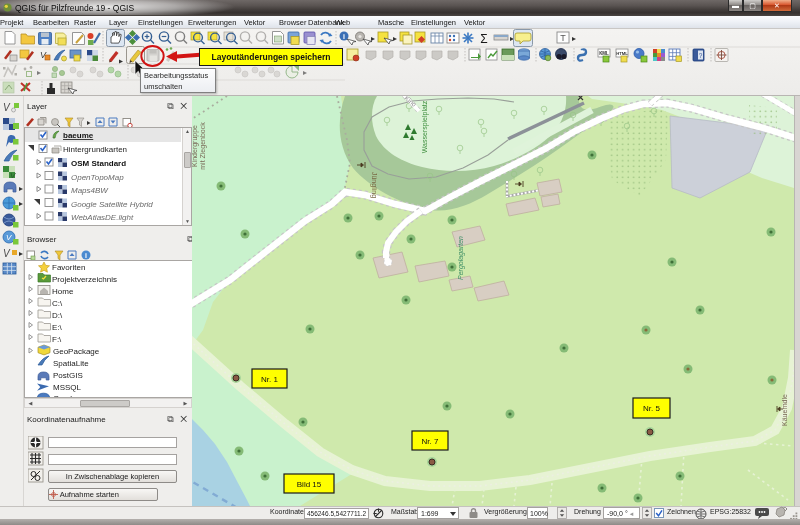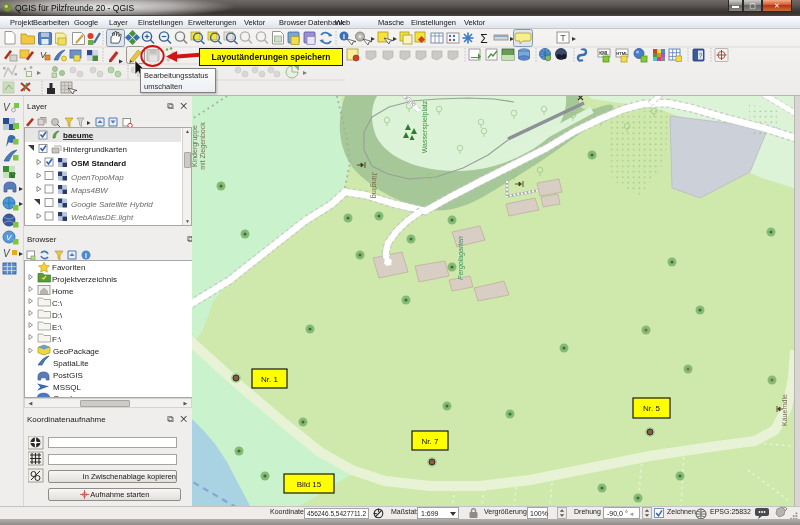--- a/index.html
+++ b/index.html
@@ -49,31 +49,31 @@
 </style>
 </head>
 <body>
 <div id="win">
   <div id="titlebar">
     <div id="titleglow"></div>
     <svg style="position:absolute;left:3px;top:3px" width="9" height="9" viewBox="0 0 11 11">
         <circle cx="5.5" cy="5.5" r="5" fill="#6f8f3a"></circle>
         <circle cx="4" cy="4" r="2" fill="#e8d43c"></circle>
       </svg>
-    <div id="titletext">QGIS für Pilzfreunde 20 - QGIS</div>
+    <div id="titletext">QGIS für Pilzfreunde 19 - QGIS</div>
     <div id="winbtns">
       <div class="wb" id="wb-min">▬</div>
       <div class="wb" id="wb-max">▢</div>
       <div class="wb" id="wb-close">✕</div>
     </div>
   </div>
   <div id="menubar">
-    <span class="mi" style="left:10px">Projekt</span>
+    <span class="mi" style="left:0">Projekt</span>
     <span class="mi" style="left:33px">Bearbeiten</span>
-    <span class="mi" style="left:74px">Google</span>
+    <span class="mi" style="left:74px">Raster</span>
     <span class="mi" style="left:109px">Layer</span>
     <span class="mi" style="left:138px">Einstellungen</span>
     <span class="mi" style="left:188px">Erweiterungen</span>
     <span class="mi" style="left:244px">Vektor</span>
     <span class="mi" style="left:279px">Browser</span>
     <span class="mi" style="left:308px">Datenbank</span>
     <span class="mi" style="left:335px">Web</span>
     <span class="mi" style="left:378px">Masche</span>
     <span class="mi" style="left:411px">Einstellungen</span>
     <span class="mi" style="left:464px">Vektor</span>
@@ -604,22 +604,22 @@
         <g stroke="#2a2a2a" stroke-width="1.1">
             <path d="M2,19 h11 M2,22.5 h11 M2,26 h11 M4,17 v11 M7.5,17 v11 M11,17 v11"></path>
           </g>
         <rect x="0" y="33" width="15" height="13" fill="#f2f0ec" stroke="#9a968e" stroke-width="0.9"></rect>
         <circle cx="5.5" cy="38" r="2.5" fill="none" stroke="#2a2a2a" stroke-width="1"></circle>
         <circle cx="9.5" cy="42" r="2.5" fill="none" stroke="#2a2a2a" stroke-width="1"></circle>
         <path d="M3,44 l9,-9" stroke="#2a2a2a" stroke-width="1"></path>
       </svg>
       <div class="inbox" style="left:24px;top:25px;width:129px;height:11px"></div>
       <div class="inbox" style="left:24px;top:42px;width:129px;height:11px"></div>
-      <div style="position:absolute;left:24px;top:58px;width:129px;height:13px;background:linear-gradient(180deg,#f8f7f5,#e2dfdb);border:1px solid #8e8b88;border-radius:2px;font-size:7.5px;color:#1a1a1a;text-align:right;line-height:12px">In Zwischenablage kopieren</div>
-      <div style="position:absolute;left:24px;top:76px;width:133px;height:13px;background:linear-gradient(180deg,#f8f7f5,#e2dfdb);border:1px solid #8e8b88;border-radius:2px;font-size:7.5px;color:#1a1a1a;text-align:center;line-height:12px"><svg width="9" height="9" viewBox="0 0 9 9" style="vertical-align:-1.5px">
+      <div style="position:absolute;left:24px;top:58px;width:129px;height:13px;background:linear-gradient(180deg,#f8f7f5,#e2dfdb);border:1px solid #8e8b88;border-radius:2px;font-size:7.5px;color:#1a1a1a;text-align:center;line-height:12px">In Zwischenablage kopieren</div>
+      <div style="position:absolute;left:24px;top:76px;width:110px;height:13px;background:linear-gradient(180deg,#f8f7f5,#e2dfdb);border:1px solid #8e8b88;border-radius:2px;font-size:7.5px;color:#1a1a1a;line-height:12px"><svg width="9" height="9" viewBox="0 0 9 9" style="vertical-align:-1.5px">
             <circle cx="4.5" cy="4.5" r="2" fill="none" stroke="#c05a4a" stroke-width="0.8"></circle>
             <path d="M4.5,0 v9 M0,4.5 h9" stroke="#c05a4a" stroke-width="0.9"></path>
           </svg> Aufnahme starten</div>
     </div>
   </div>
   <div id="map" style="position:absolute;left:192px;top:96px;width:602px;height:410px;overflow:hidden">
   <svg width="602" height="410" viewBox="192 96 602 410">
     <defs>
       <pattern id="orch" width="5.5" height="5.5" patternUnits="userSpaceOnUse">
         <circle cx="1.2" cy="1.2" r="0.8" fill="#96bd7c"></circle>

